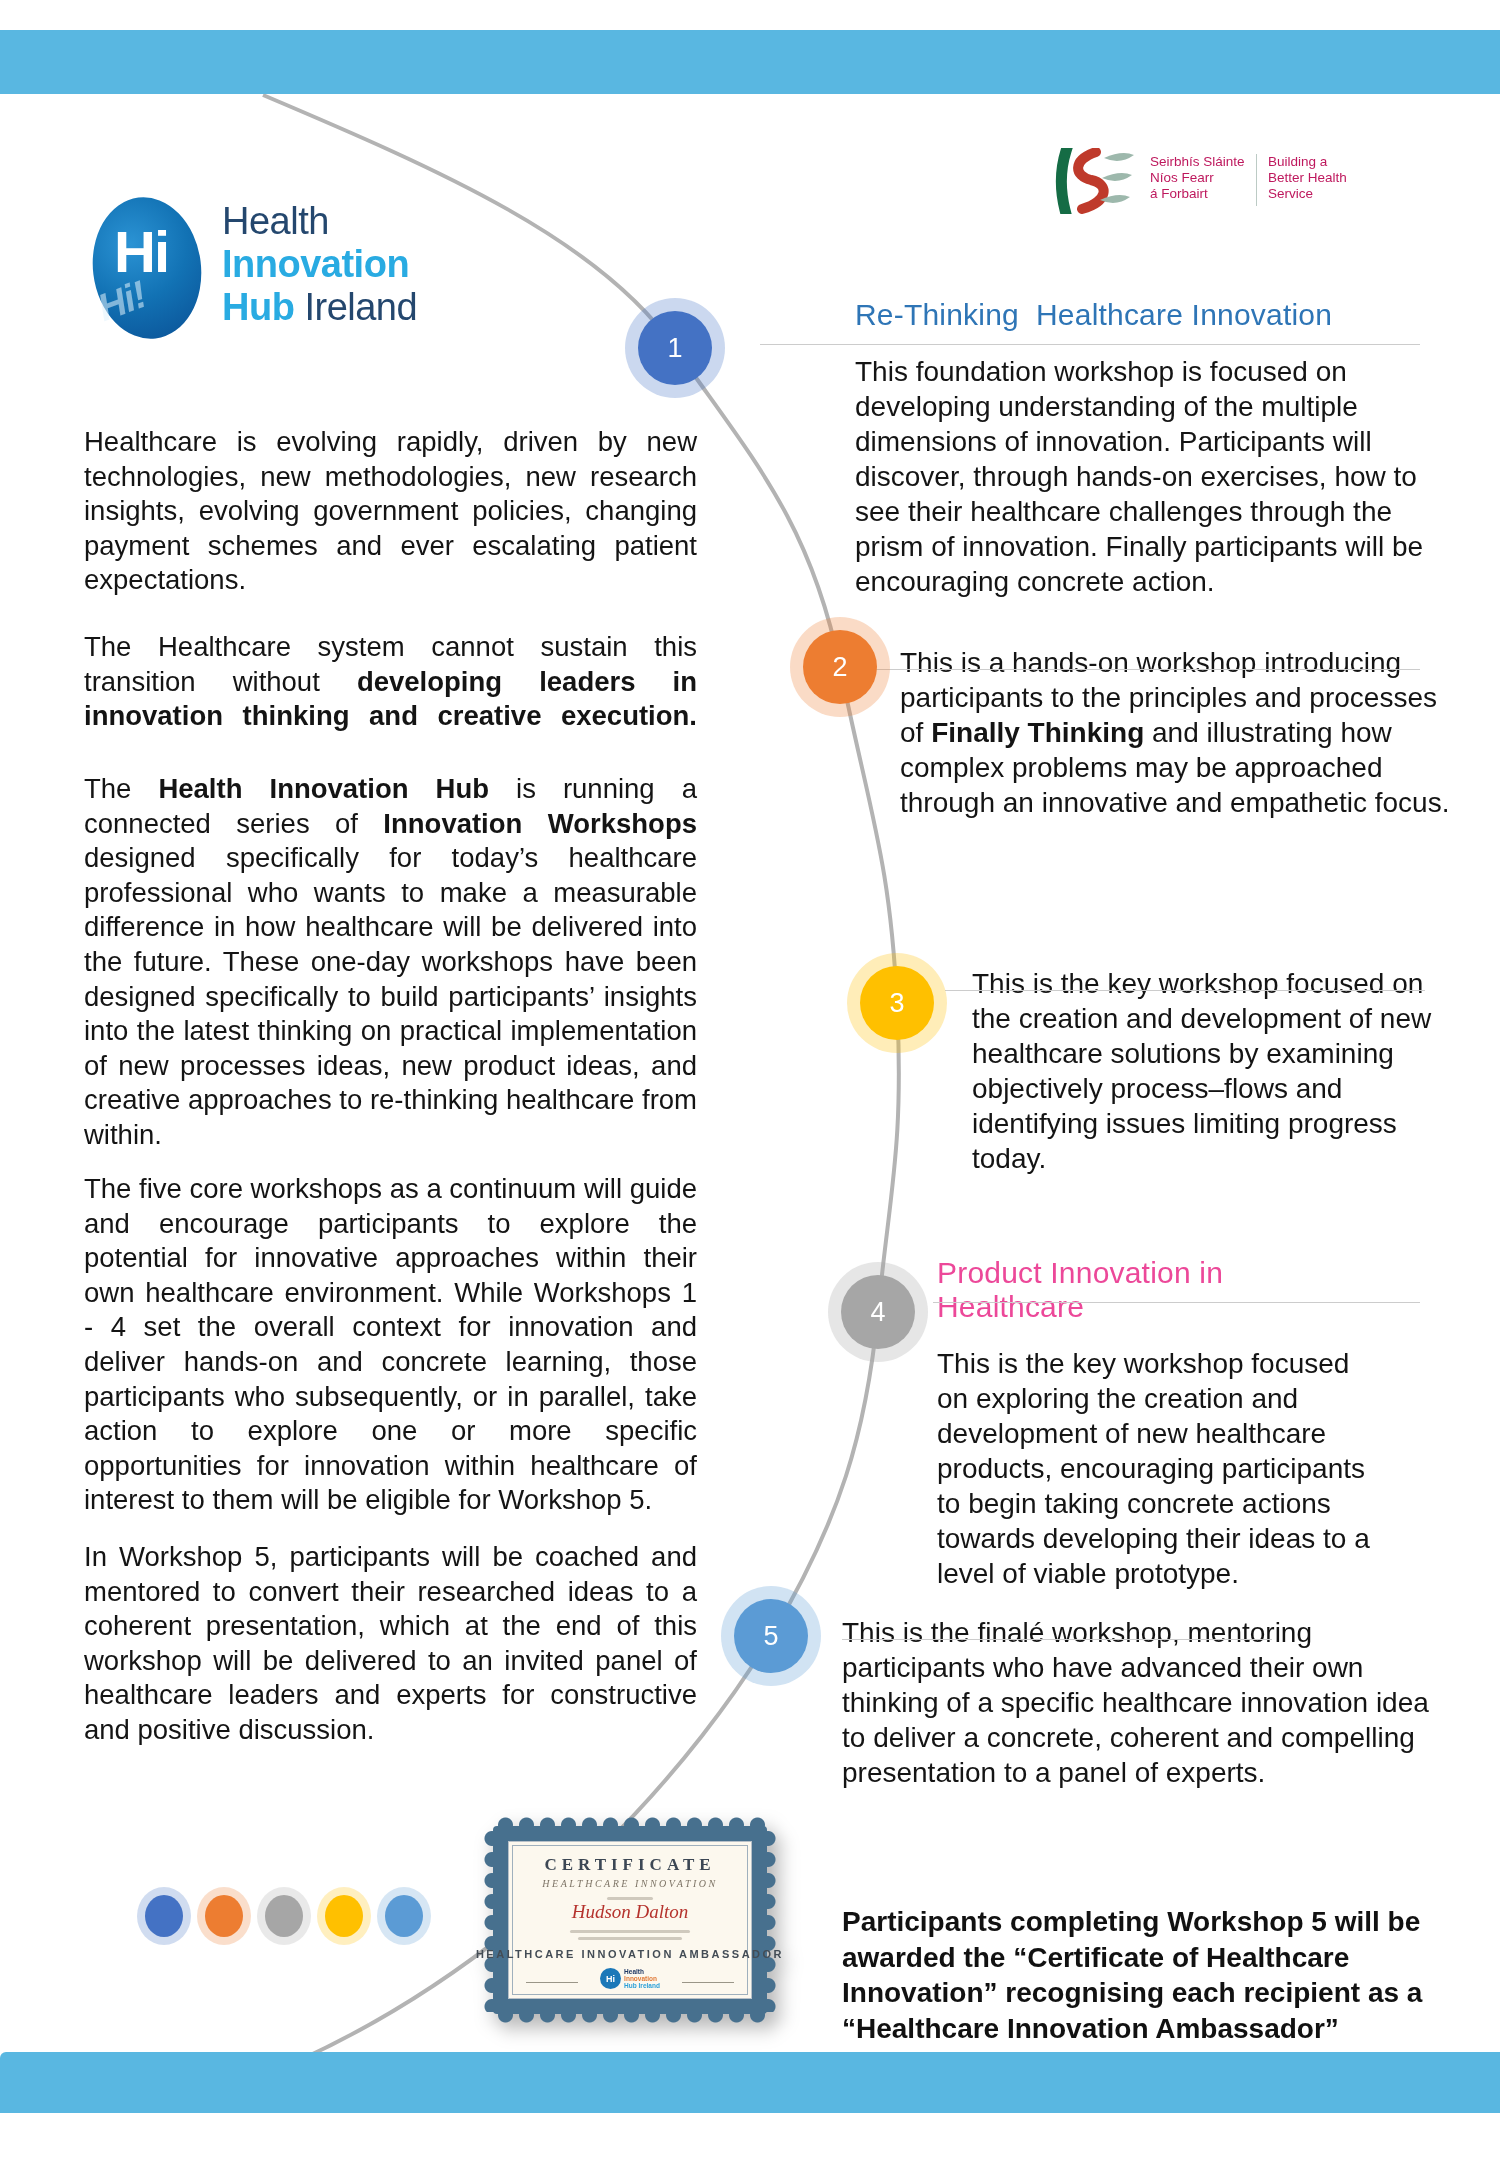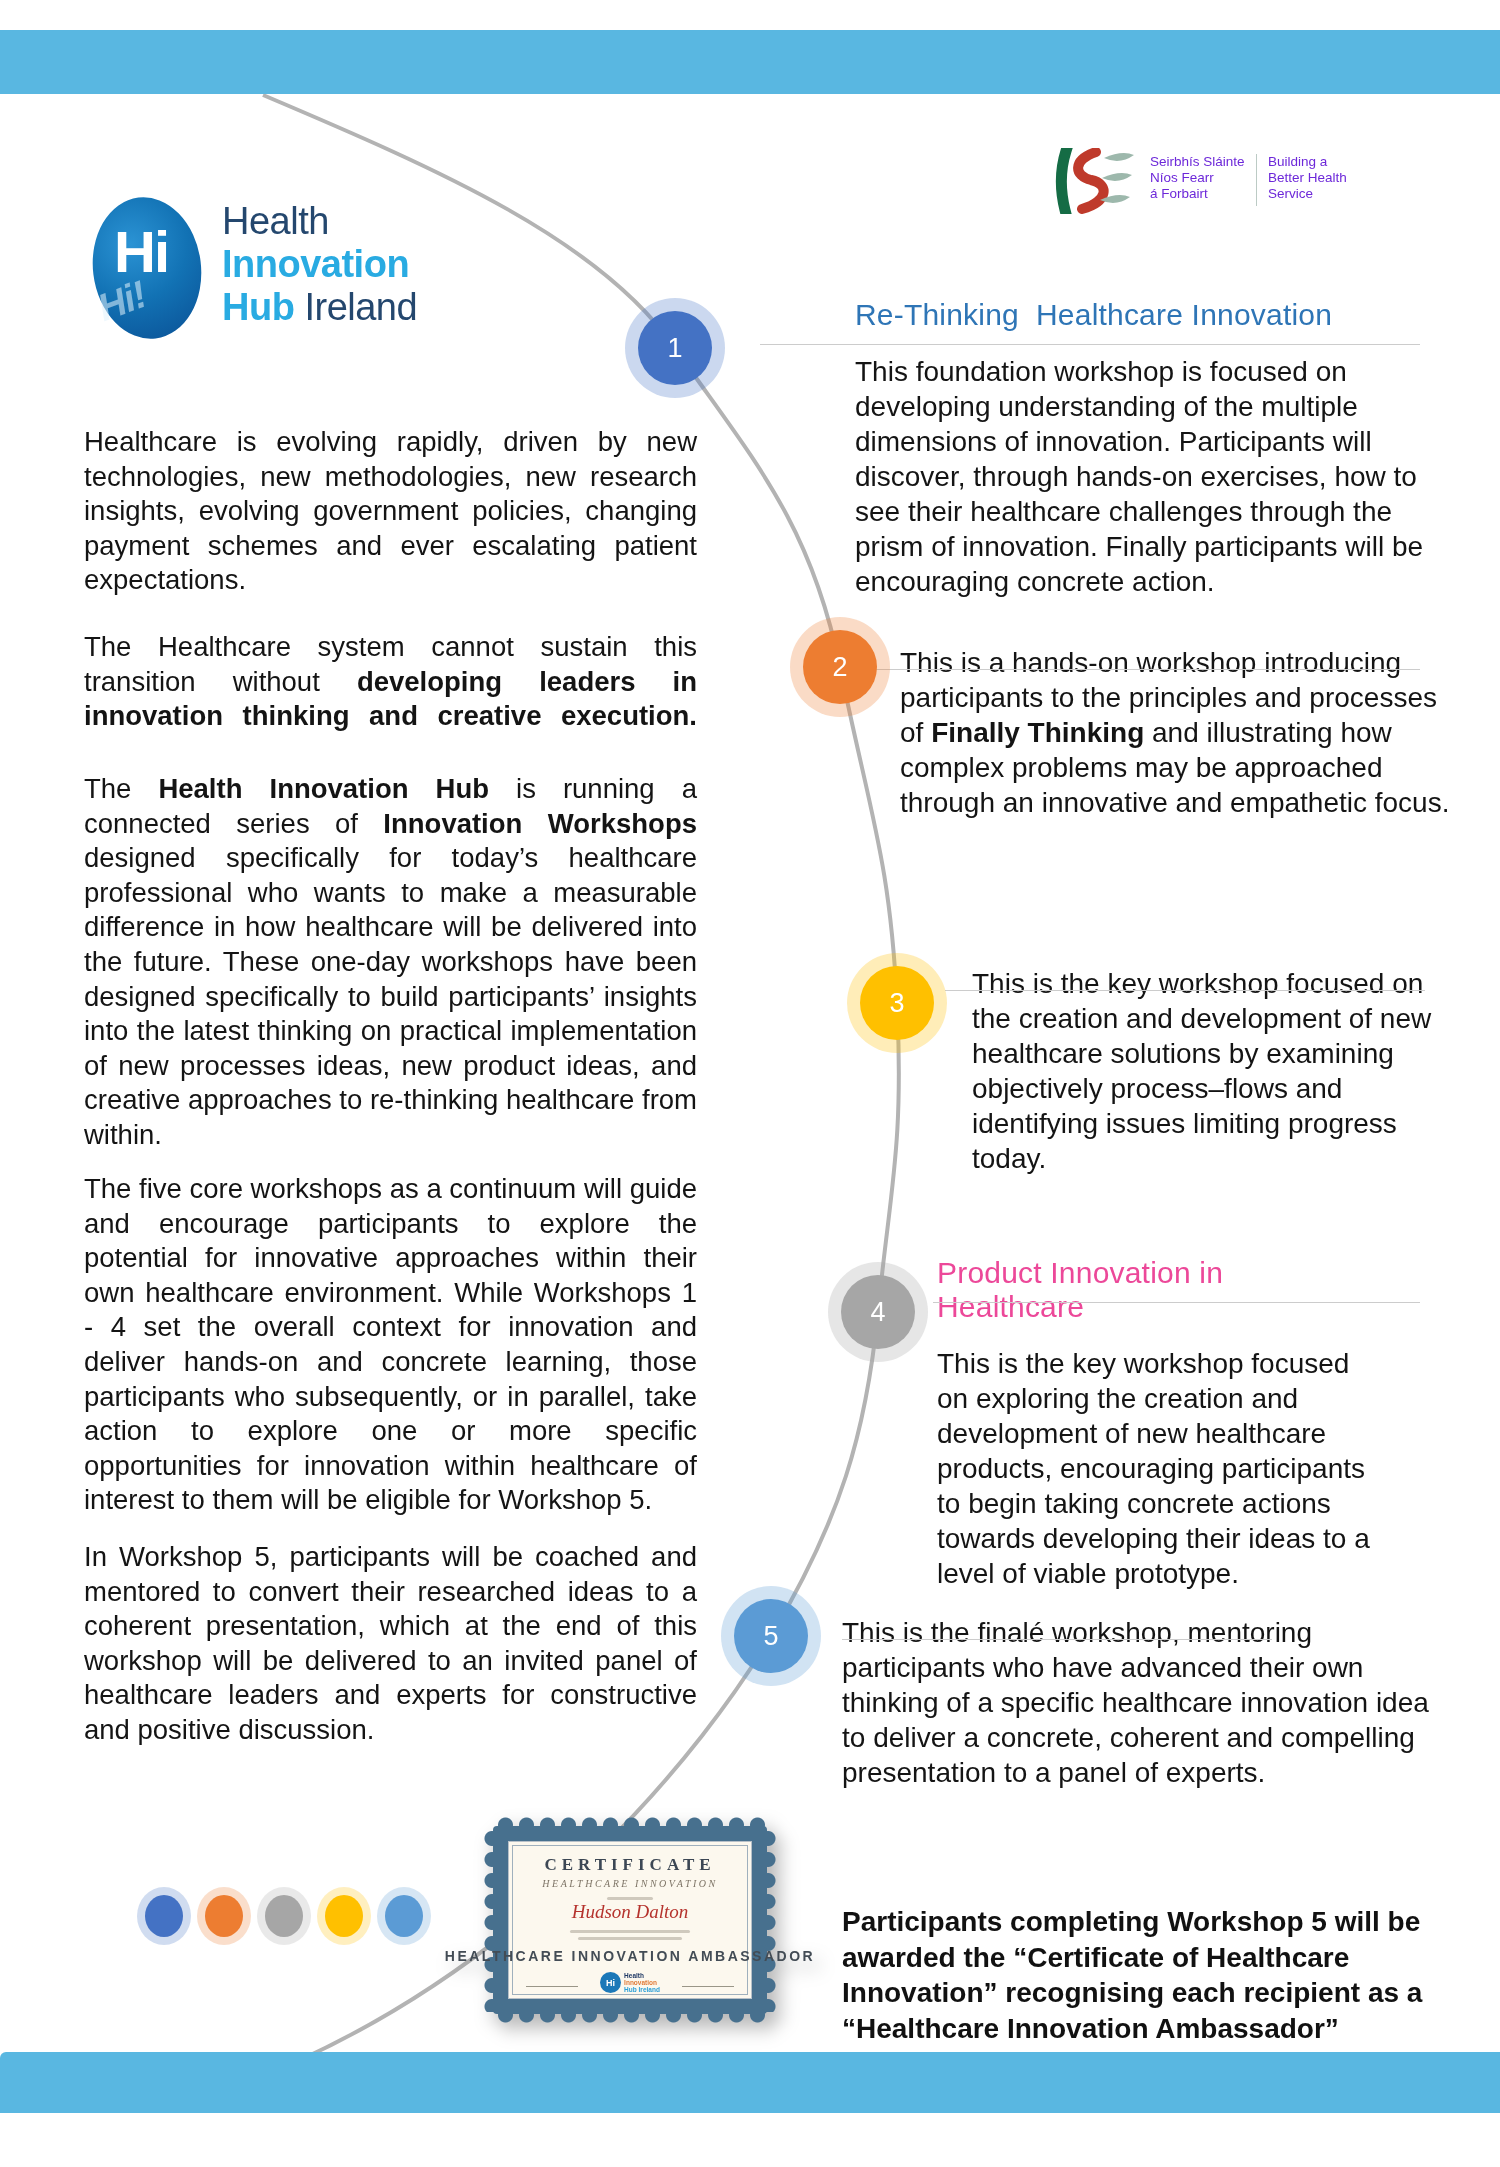--- a/index.html
+++ b/index.html
@@ -18,21 +18,21 @@
   .brand-hi{position:absolute;left:24px;top:26px;font-size:58px;font-weight:700;color:#fff;letter-spacing:-2px;}
   .brand-hi-reflect{position:absolute;left:8px;top:88px;font-size:38px;font-weight:700;font-style:italic;
     color:rgba(225,242,252,0.55);transform:rotate(-20deg);letter-spacing:-1px;}
   .brand-text{position:absolute;left:132px;top:8px;line-height:43px;font-size:38px;letter-spacing:-0.5px;white-space:nowrap;}
   .brand-l1,.brand-l3r{color:#24476e;font-weight:400;}
   .brand-l2,.brand-l3b{color:#29abe2;font-weight:700;}
 
   
   .hse{position:absolute;left:1050px;top:140px;}
   .hse-mark{position:absolute;left:2px;top:8px;}
-  .hse-text{position:absolute;top:14px;font-size:13.5px;line-height:16px;color:#6d28d9;white-space:nowrap;}
+  .hse-text{position:absolute;top:14px;font-size:13.5px;line-height:16px;color:#be185d;white-space:nowrap;}
   .hse-irish{left:100px;}
   .hse-div{position:absolute;left:206px;top:14px;width:1px;height:52px;background:#bccbc5;}
   .hse-english{left:218px;}
 
   
   .para{position:absolute;left:84px;width:613px;font-size:27.5px;line-height:34.6px;
         text-align:justify;color:#141414;}
   .para b{font-weight:700;}
   .last-justify{text-align-last:justify;}
 
@@ -65,21 +65,21 @@
   .paper{position:absolute;left:27px;top:27px;right:27px;bottom:27px;background:#fcf8ee;
          border:1px solid #b7c0c8;box-shadow:inset 0 0 0 3px #fcf8ee, inset 0 0 0 4px #9fb0bd;
          display:flex;flex-direction:column;align-items:center;font-family:"Liberation Serif",serif;}
   .cert-title{margin-top:13px;font-size:17px;letter-spacing:5px;color:#3c4754;font-weight:600;}
   .cert-sub{margin-top:3px;font-size:10px;font-style:italic;letter-spacing:2.5px;color:#7d7466;}
   .fp{background:#cfc9bd;border-radius:2px;height:3px;}
   .fp1{width:46px;margin-top:8px;}
   .cert-name{margin-top:1px;font-size:19px;font-style:italic;color:#b5332d;}
   .fp2{width:120px;margin-top:7px;}
   .fp3{width:104px;margin-top:4px;}
-  .cert-award{margin-top:8px;font-family:"Liberation Sans",sans-serif;font-size:14px;font-weight:700;
+  .cert-award{margin-top:8px;font-family:"Liberation Sans",sans-serif;font-size:11px;font-weight:700;
               letter-spacing:2.5px;color:#434c55;white-space:nowrap;}
   .cert-foot{margin-top:8px;width:86%;display:flex;justify-content:space-between;align-items:flex-end;}
   .sig{width:52px;border-top:1px solid #9a9688;height:6px;}
   .mini-logo{display:flex;align-items:center;gap:3px;}
   .mini-circle{width:21px;height:21px;border-radius:50%;background:#1b78b8;color:#fff;
                font-family:"Liberation Sans",sans-serif;font-size:9px;font-weight:700;
                display:flex;align-items:center;justify-content:center;}
   .mini-text{font-family:"Liberation Sans",sans-serif;font-size:6.5px;line-height:7px;font-weight:700;}
   .mini-t1{color:#1f3864;} .mini-t2{color:#e07b39;} .mini-t3{color:#2a9fd8;}
 </style>

